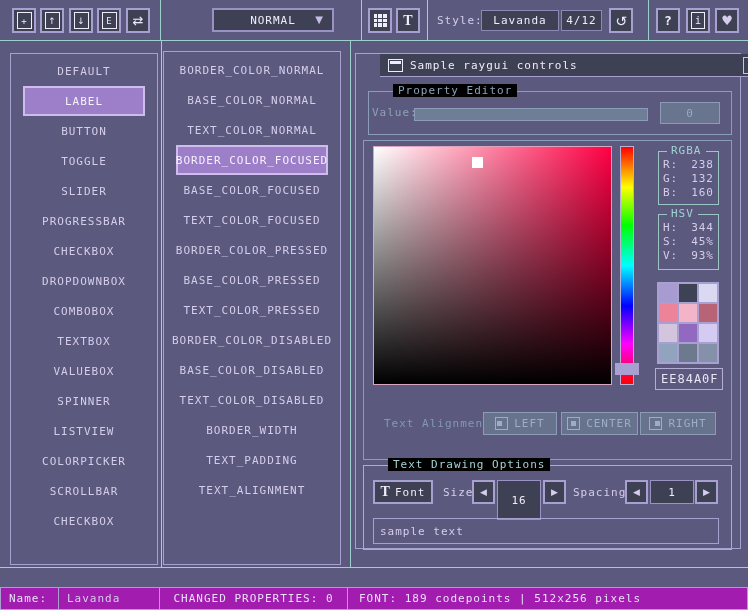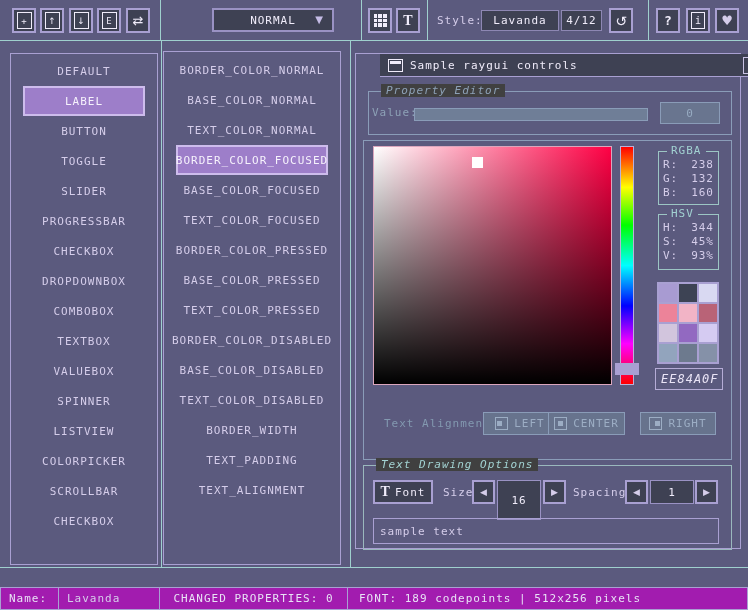--- a/index.html
+++ b/index.html
@@ -52,21 +52,21 @@
   .window{left:355px; top:53px; width:386px; height:496px; border:1px solid #a9a0d2;}
   .titlebar{left:0; top:0; width:100%; height:23px; background:#3e4153;
             border-bottom:1px solid #a9a0d2; display:flex; align-items:center; color:#f0ecfa;margin-left:24px;}
   .win-icon{width:13px; height:11px; border:1px solid #f0ecfa; margin-left:8px; margin-right:7px;}
   .win-icon::before{content:""; display:block; height:3px; background:#f0ecfa; margin:1px;}
   .close-btn{right:4px; top:3px; width:17px; height:17px; border:1px solid #c9c2e4;
              color:#f0ecfa; display:flex; align-items:center; justify-content:center;
              font-size:12px; cursor:pointer; letter-spacing:0;}
   .groupbox{border:1px solid #8a9cb8;}
   .groupbox.teal{border-color:#9ab8bd;}
-  .gb-label{position:absolute; top:-8px; left:12px; padding:0 5px; background:#404040;font-style:italic;}
+  .gb-label{position:absolute; top:-8px; left:24px; padding:0 5px; background:#000000;}
   .disabled-text{color:#8da1b6;}
   .teal-text{color:#a2d2d2;}
   
   .slider-dis{background:#6f7e97; border:1px solid #8a9cb8;}
   .valuebox-dis{background:#69758f; border:1px solid #8a9cb8; color:#97abc2;
                 display:flex; align-items:center; justify-content:center;}
   
   .picker{
     border:1px solid #dba6bd;
     background:linear-gradient(to bottom, rgba(0,0,0,0), #000),
@@ -80,21 +80,21 @@
                #00ffff 50%,#0000ff 67%,#ff00ff 83%,#ff0000 100%);
   }
   .hue-handle{background:#a9a0d2; cursor:grab;}
   .mini-group{border:1px solid #9cc6c4; padding:6px 4px 0 4px;}
   .mg-label{position:absolute; top:-8px; left:8px; padding:0 4px; background:#5b5a7e; color:#a2d2d2;}
   .mg-row{display:flex; justify-content:space-between; height:14px; line-height:14px; color:#d5cdea;}
   .swatchgrid{background:#a9a0d2; padding:2px; display:grid;
               grid-template-columns:repeat(3,18px); grid-auto-rows:18px; gap:2px;}
   .swatch{cursor:pointer;}
   .hexbox{border:1px solid #b5acd6; color:#eae4f6; font-size:12px;
-          display:flex; align-items:center; padding-left:5px;font-style:italic;}
+          display:flex; align-items:center; padding-left:5px;}
   
   .al-btn{background:#67738d; border:1px solid #8a9cb8; color:#9cadc4;
           display:flex; align-items:center; justify-content:center; gap:6px; cursor:pointer;}
   .al-icon{width:11px; height:11px; border:1px solid #9cadc4; display:flex; align-items:center;}
   .al-icon i{width:5px; height:5px; background:#9cadc4; margin:0 1px;}
   .al-icon.left{justify-content:flex-start;}
   .al-icon.center{justify-content:center;}
   .al-icon.right{justify-content:flex-end;}
   
   .dark-btn{background:#3e4153; border:2px solid #a9a0d2; color:#f0ecfa;
@@ -301,21 +301,21 @@
       <span>EE84A0F</span>
     </div>
 
     <span class="abs disabled-text" style="left:28px; top:358px; height:23px; display:flex; align-items:center; color:#8399b0">Text Alignment:</span>
     <div class="abs al-btn" style="left:127px; top:358px; width:74px; height:23px">
       <span class="al-icon left">
           <i></i>
         </span>
       <span>LEFT</span>
     </div>
-    <div class="abs al-btn" style="left:192px; top:358px; width:77px; height:23px">
+    <div class="abs al-btn" style="left:205px; top:358px; width:77px; height:23px">
       <span class="al-icon center">
           <i></i>
         </span>
       <span>CENTER</span>
     </div>
     <div class="abs al-btn" style="left:284px; top:358px; width:76px; height:23px">
       <span class="al-icon right">
           <i></i>
         </span>
       <span>RIGHT</span>

